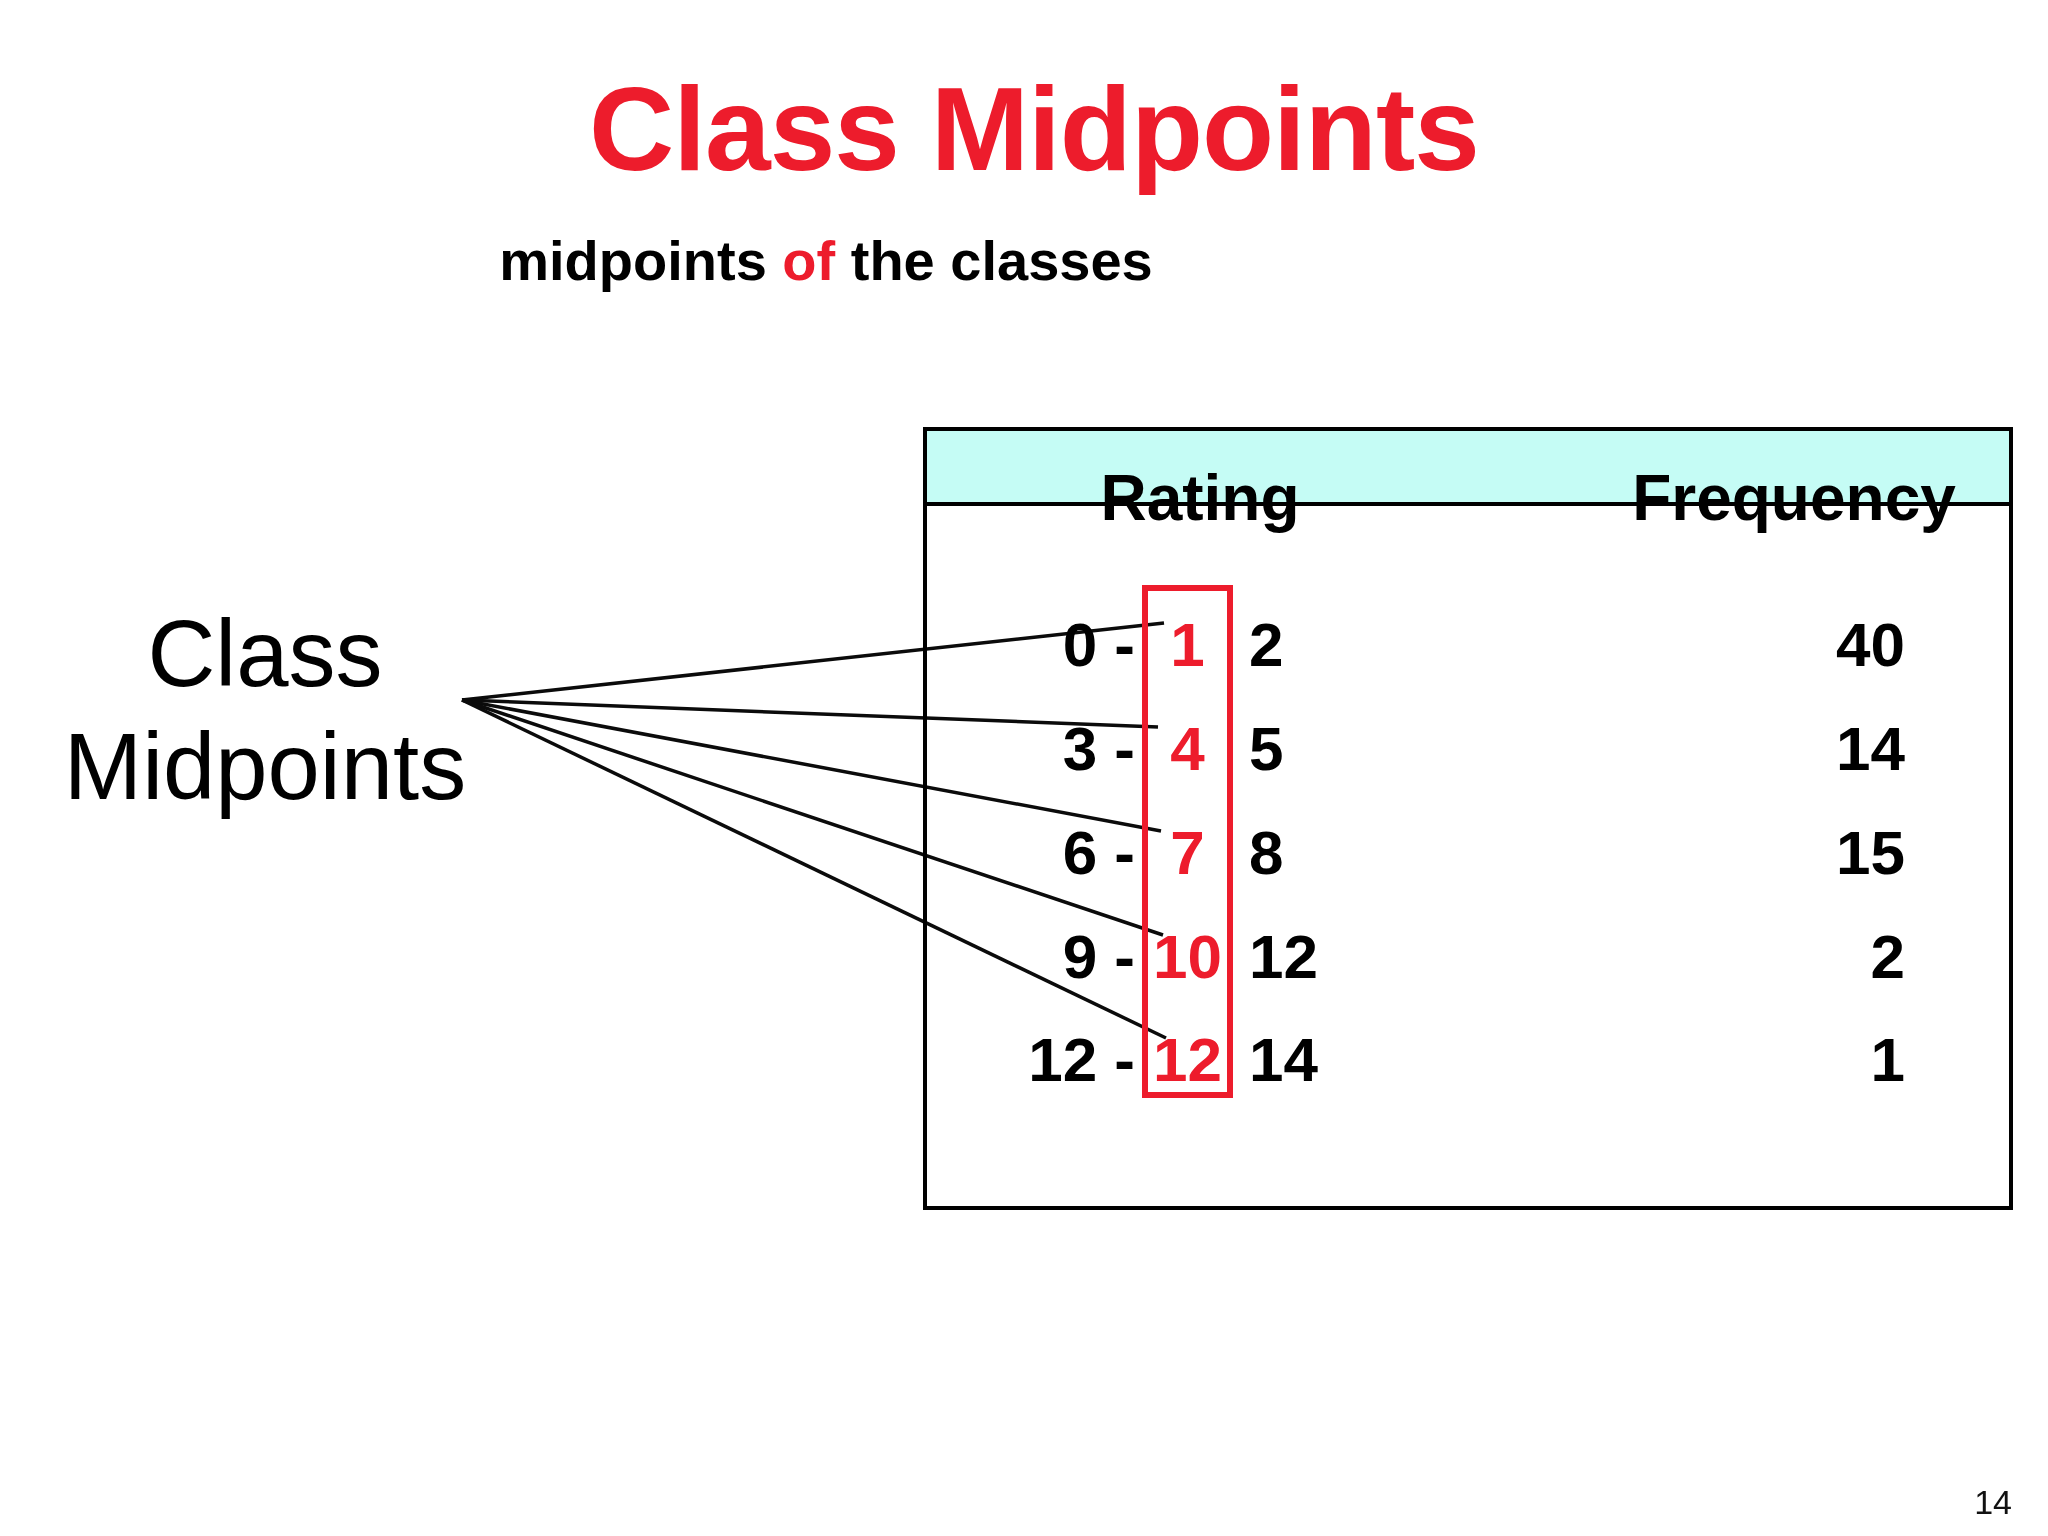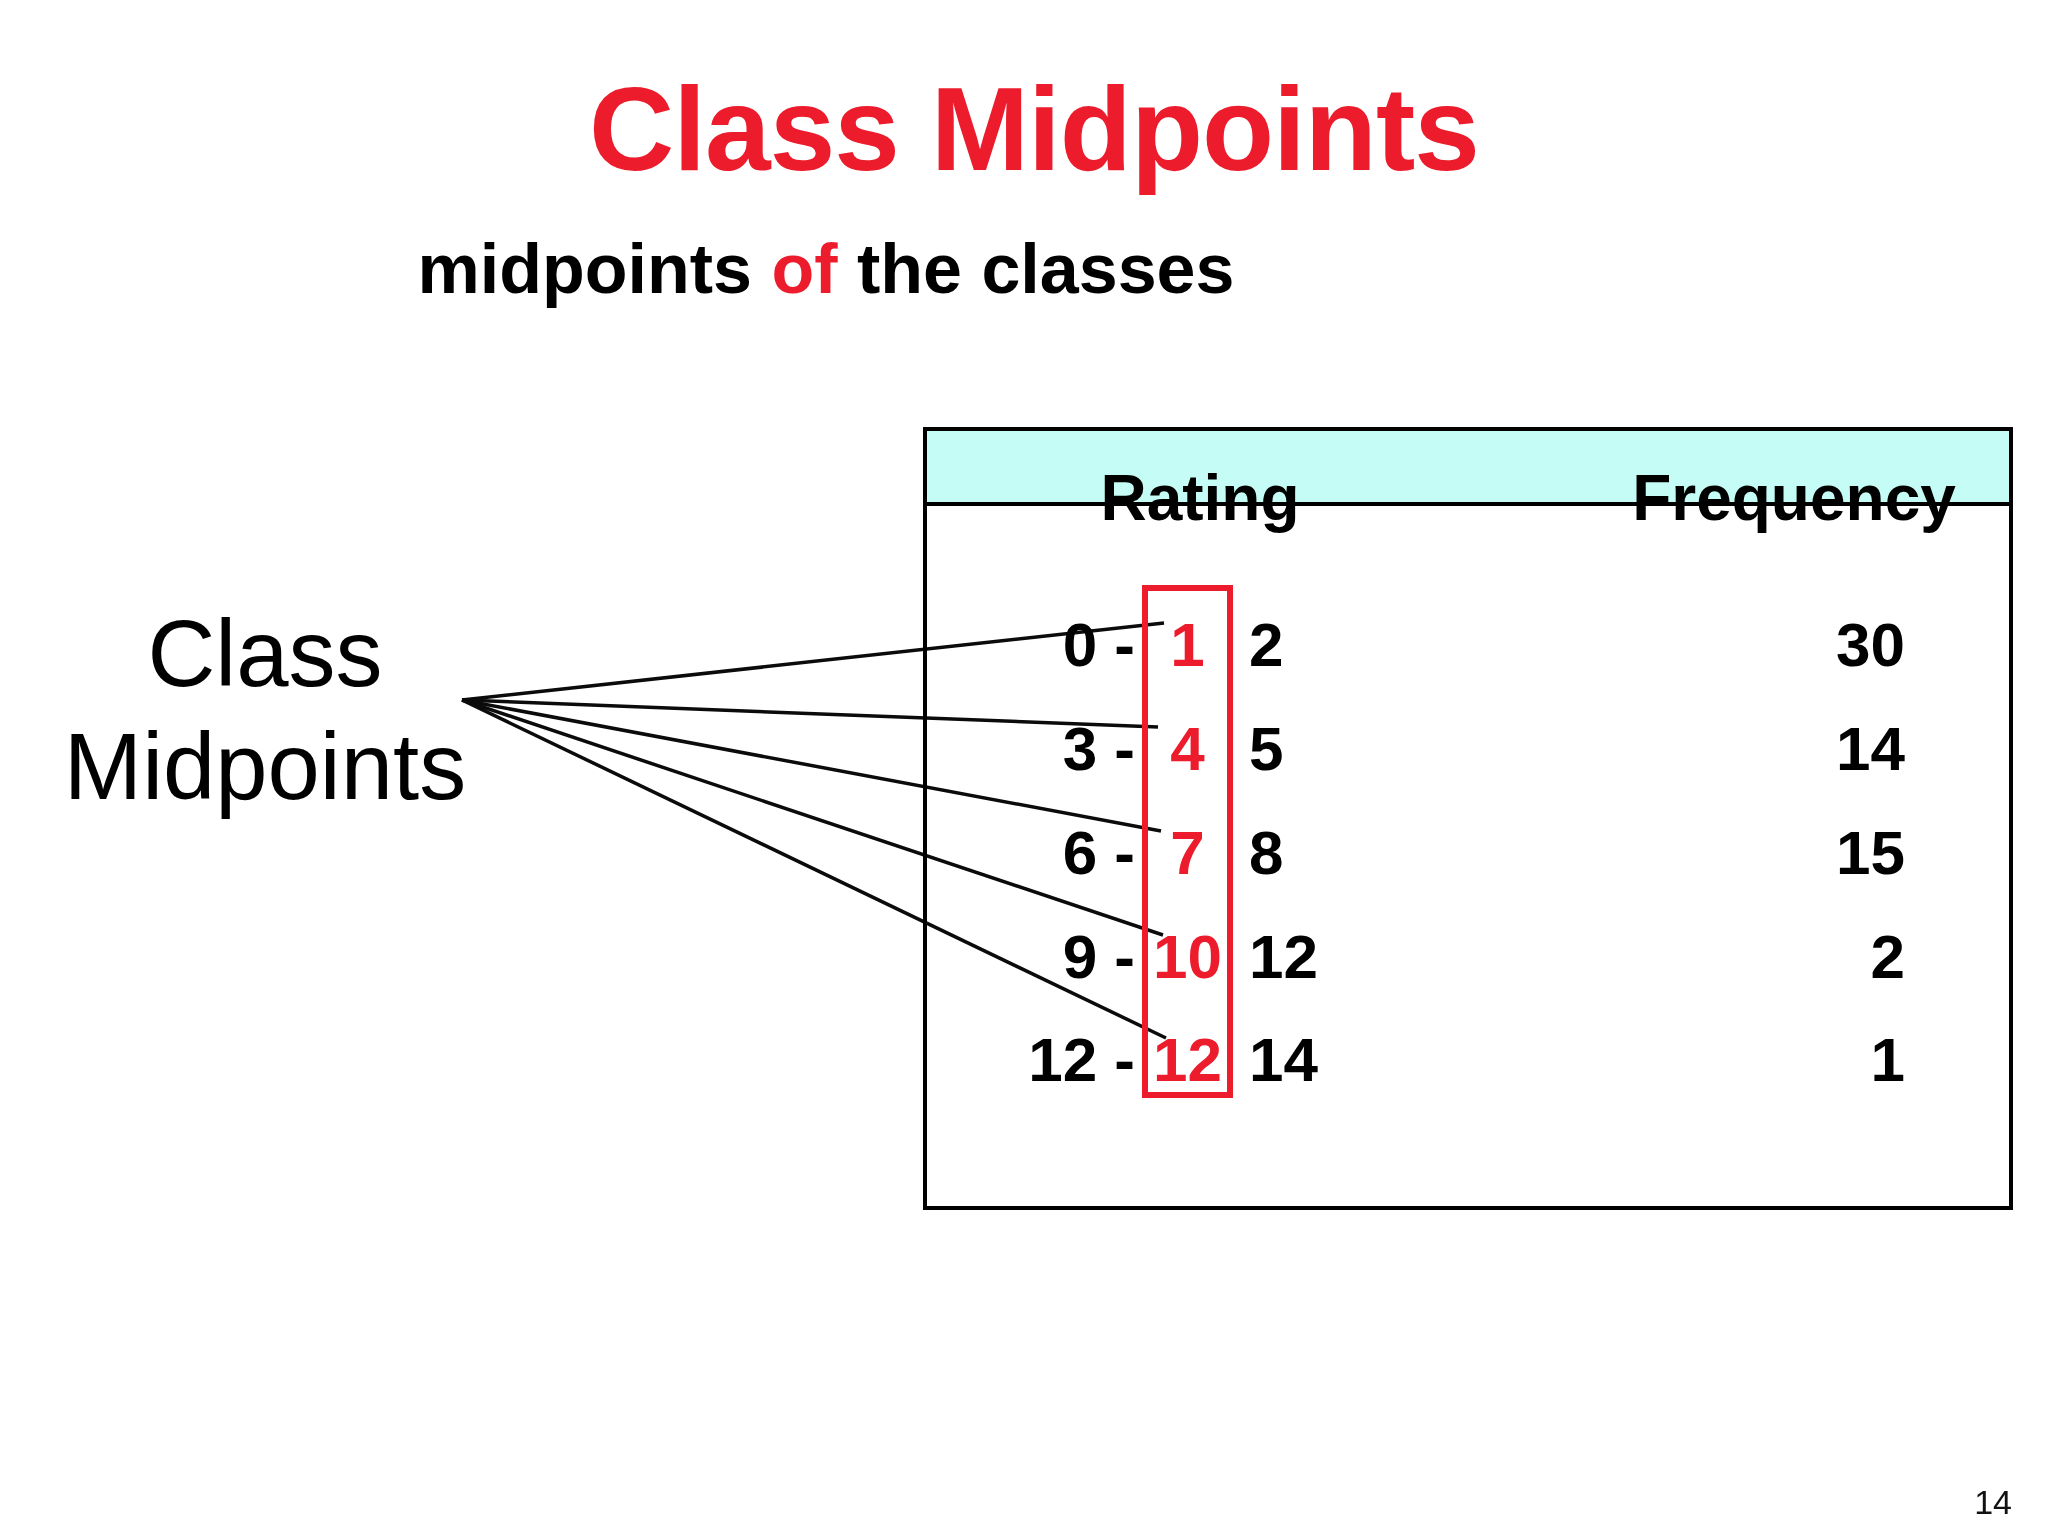--- a/index.html
+++ b/index.html
@@ -9,21 +9,21 @@
     font-family:"Liberation Sans","DejaVu Sans",sans-serif;
     color:#000;
   }
   .title{
     position:absolute;top:56px;left:10px;width:2048px;
     text-align:center;font-size:118px;font-weight:bold;line-height:1.25;
     color:#ed1c2c;letter-spacing:-1px;
   }
   .subtitle{
     position:absolute;top:226px;left:0;width:1652px;
-    text-align:center;font-size:70px;font-weight:bold;line-height:1.25;
+    text-align:center;font-size:56px;font-weight:bold;line-height:1.25;
     color:#000;
   }
   .subtitle .accent{color:#ed1c2c;}
   .annotation{
     position:absolute;left:25px;top:598px;width:480px;
     text-align:center;font-size:94px;font-weight:normal;line-height:1.2;
     color:#000;
   }
   svg.connectors{
     position:absolute;left:0;top:0;width:2048px;height:1536px;
@@ -84,21 +84,21 @@
 <div class="ftable">
   <div class="thead">
     <span class="hcell h-rating">Rating</span>
     <span class="hcell h-freq">Frequency</span>
   </div>
 
   <div class="trow" style="top:181px">
     <span class="cell c-lower">0 -</span>
     <span class="cell c-mid">1</span>
     <span class="cell c-upper">2</span>
-    <span class="cell c-freq">30</span>
+    <span class="cell c-freq">40</span>
   </div>
   <div class="trow" style="top:285px">
     <span class="cell c-lower">3 -</span>
     <span class="cell c-mid">4</span>
     <span class="cell c-upper">5</span>
     <span class="cell c-freq">14</span>
   </div>
   <div class="trow" style="top:389px">
     <span class="cell c-lower">6 -</span>
     <span class="cell c-mid">7</span>

